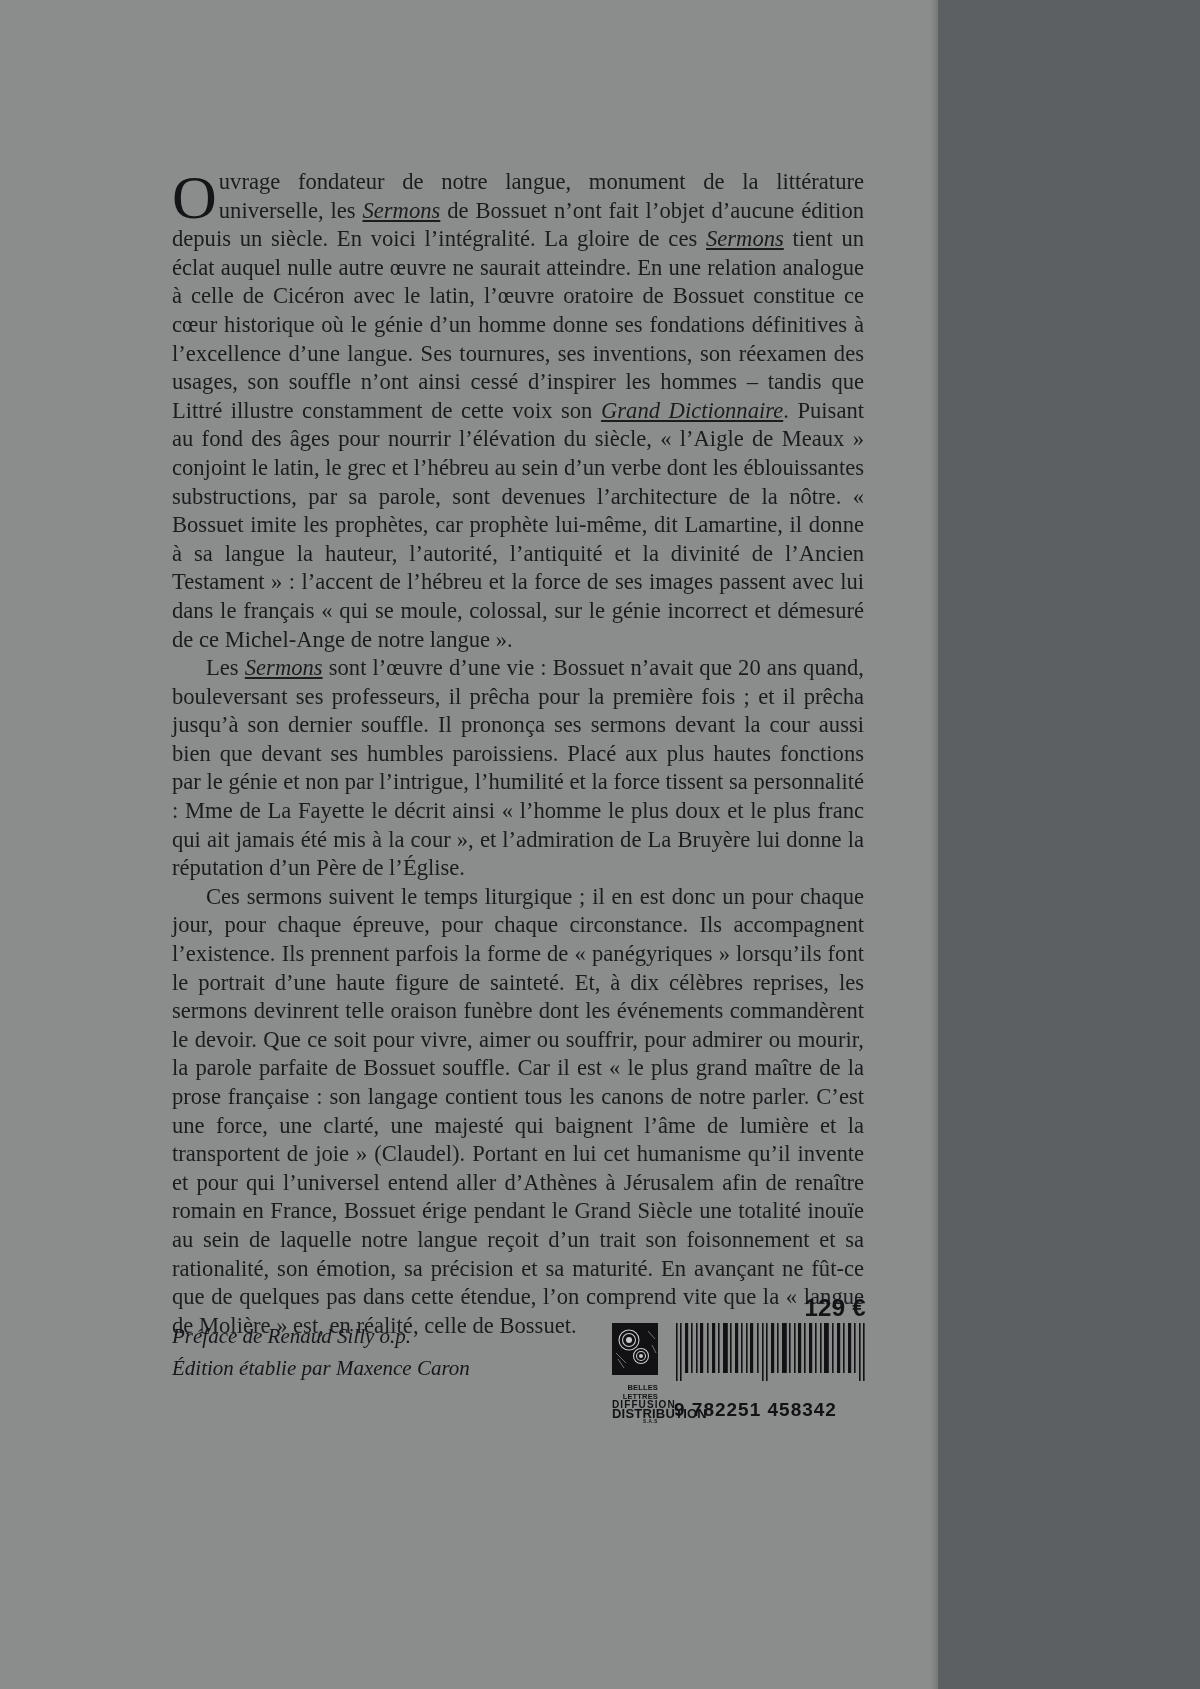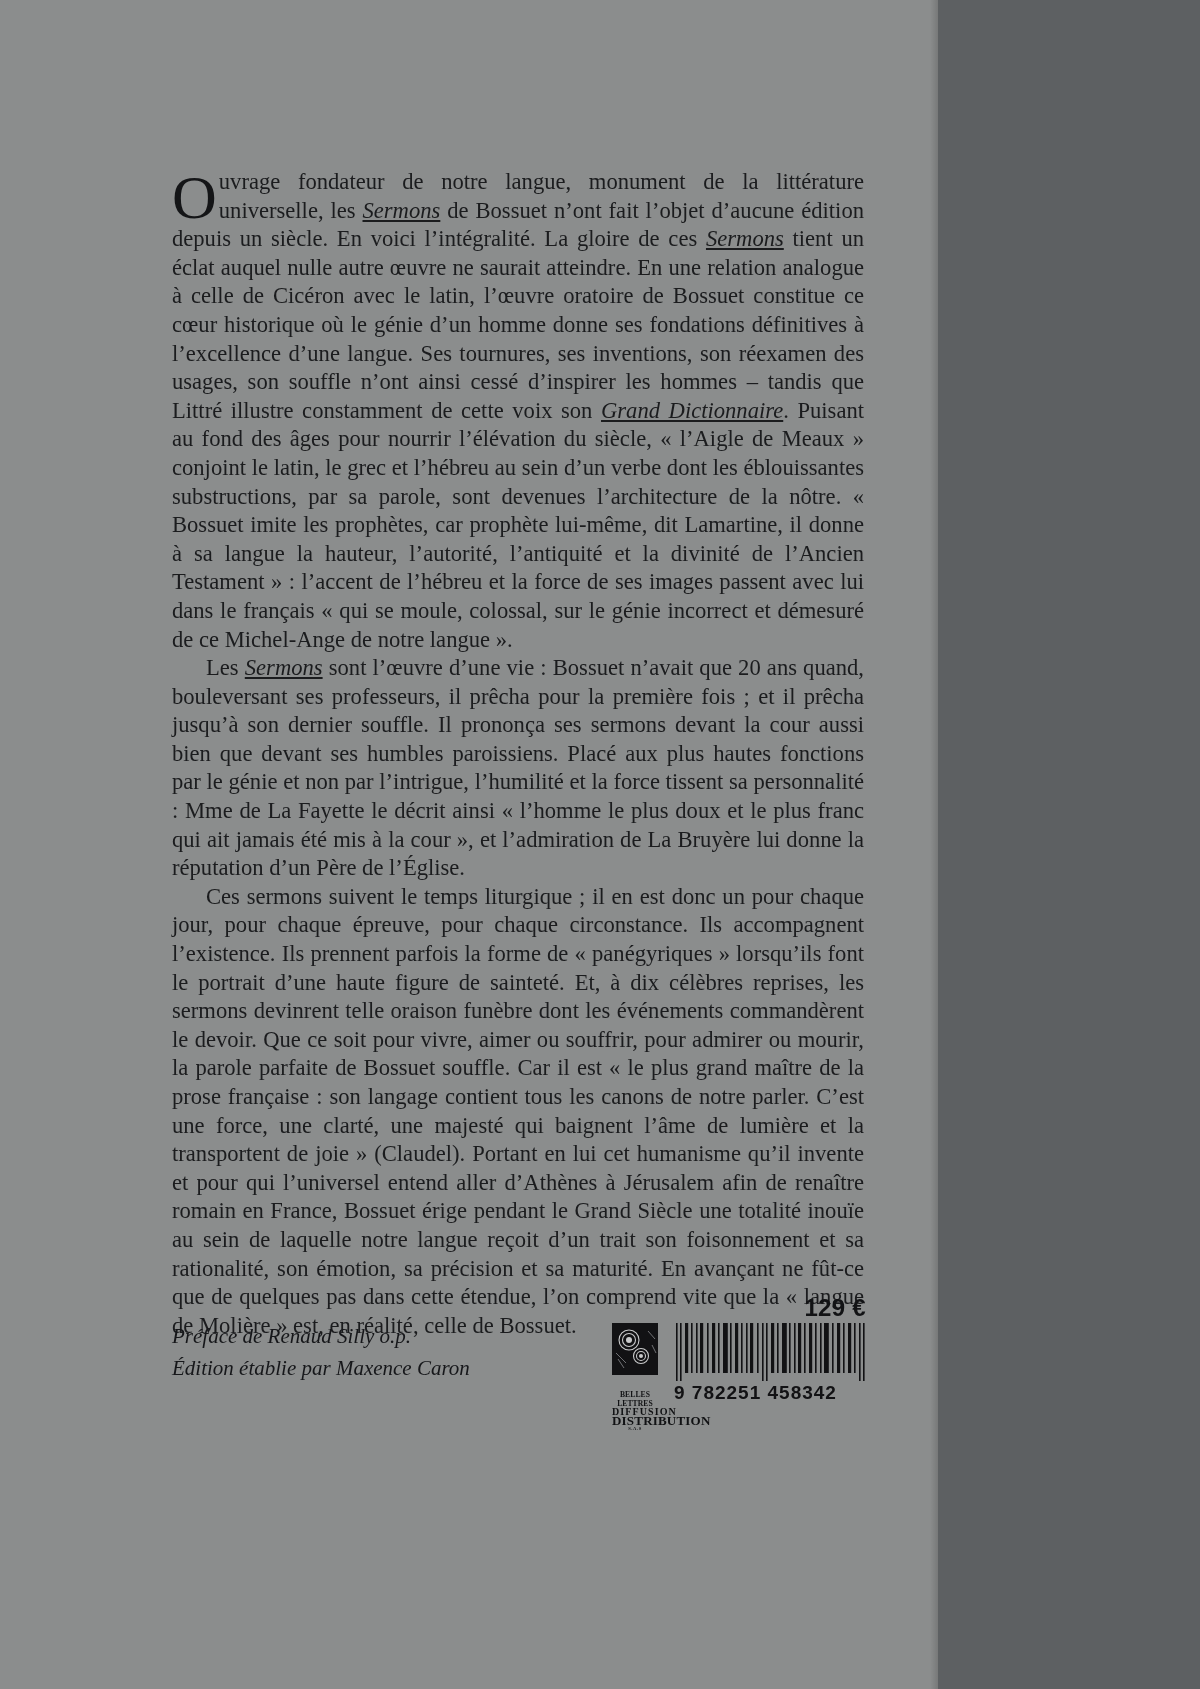--- a/index.html
+++ b/index.html
@@ -66,40 +66,40 @@
     position:absolute;left:612px;top:1323px;width:262px;height:88px;
   }
   .publisher-mark{
     position:absolute;left:0;top:0;width:46px;
   }
   .mark-box{
     width:46px;height:52px;background:#121214;position:relative;overflow:hidden;
   }
   .mark-box svg{display:block;}
   .mark-lines{
-    margin-top:16px;
-    font-family:Liberation Serif, serif;
+    margin-top:9px;
+    font-family:Liberation Sans, sans-serif;
     color:#111214;
-    text-align:center;
+    text-align:right;
     line-height:8.5px;
   }
   .mark-lines span{display:block;}
   .ml1{font-size:7.6px;font-weight:700;letter-spacing:.1px;}
   .ml2{font-size:10px;font-weight:700;letter-spacing:1.1px;}
   .ml3{font-size:13px;font-weight:700;letter-spacing:.2px;}
   .ml4{font-size:4.6px;font-weight:700;letter-spacing:.6px;}
 
   .barcode{
     position:absolute;left:62px;top:0;width:198px;
   }
   .bars{height:58px;width:198px;display:block;}
   .isbn-digits{
     font-family:"Liberation Sans","DejaVu Sans",sans-serif;
     font-size:19px;font-weight:700;color:#121214;
-    letter-spacing:1px;white-space:nowrap;margin-top:1px;
+    letter-spacing:1px;white-space:nowrap;margin-top:18px;
   }
 </style>
 </head>
 <body>
 
 <div class="page">
 
   <div class="cover">
 
     <div class="textblock">

